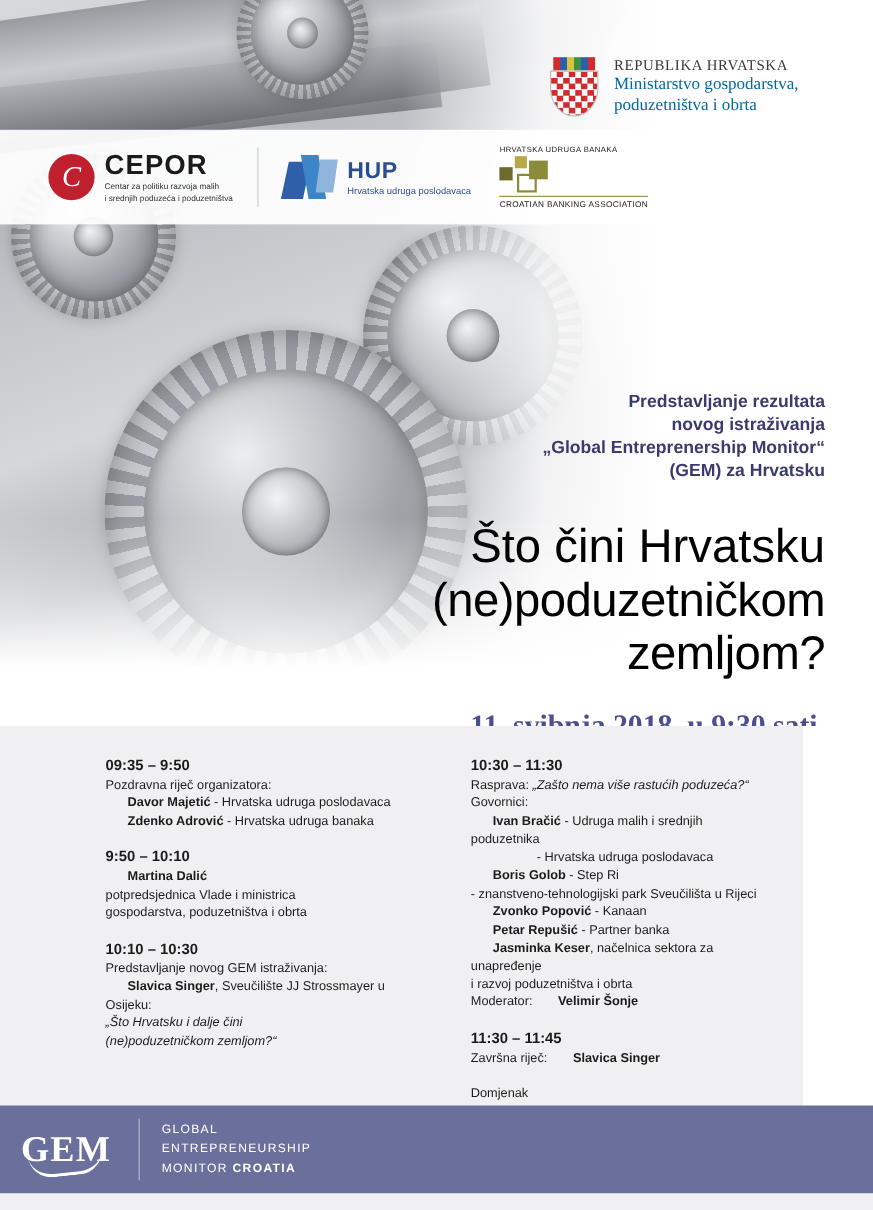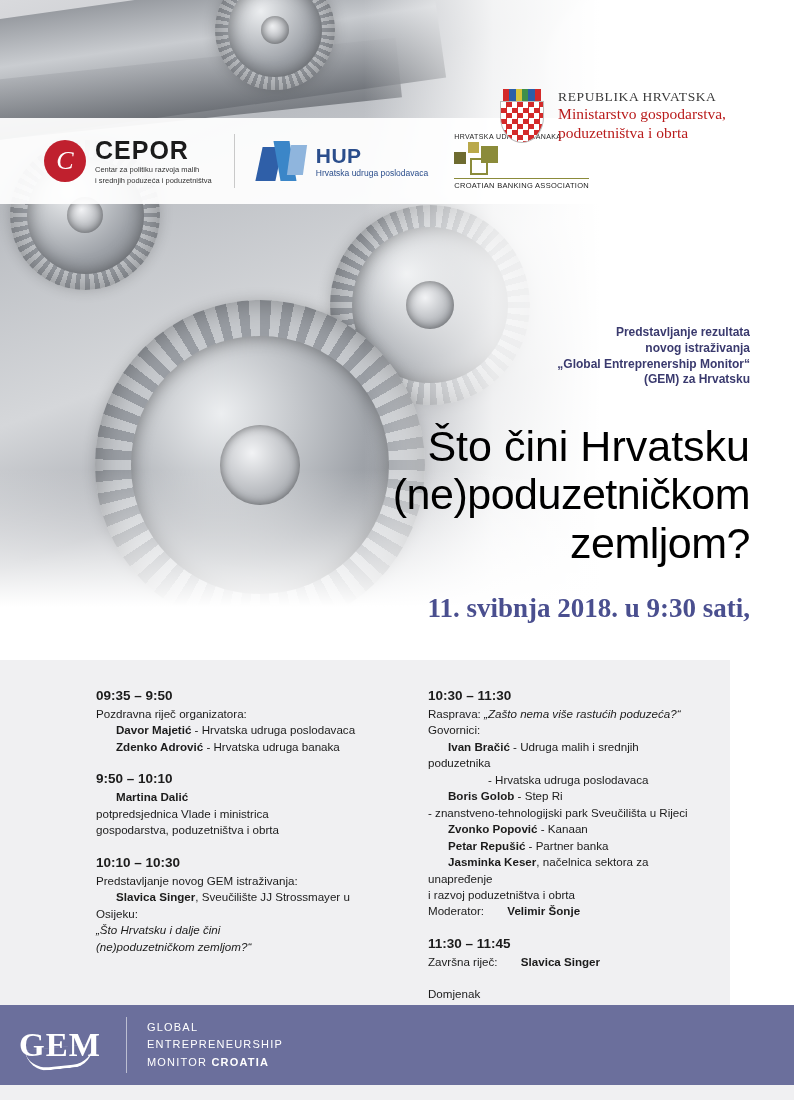--- a/index.html
+++ b/index.html
@@ -73,41 +73,40 @@
   .fade-bottom{
     position:absolute; left:0; bottom:0; width:794px; height:190px;
     background: linear-gradient(180deg, rgba(255,255,255,0), #ffffff 72%);
   }
 
   
   .ministry {
     position:absolute; right:68px; top:52px;
     display:flex; align-items:flex-start; gap:14px;
     z-index:6;
-    margin-top:37px;
   }
   .coat {
     width:44px; height:54px;
     position:relative;
   }
   .coat .shield{
     position:absolute; left:0; top:12px; width:44px; height:42px;
     background:
       repeating-conic-gradient(from 0deg, #d32a2a 0 25%, #ffffff 0 50%);
     background-size: 11px 11px;
     border-radius: 0 0 22px 22px / 0 0 26px 26px;
     border:1px solid #bbb;
   }
   .coat .crown{
     position:absolute; left:3px; top:0; width:38px; height:12px;
     background: linear-gradient(90deg,#d32a2a 0 16%, #2b5fa8 16% 33%, #d8c43a 33% 50%, #3f8f4a 50% 66%, #2b5fa8 66% 83%, #d32a2a 83% 100%);
   }
   .ministry-text { line-height:1.22; }
   .ministry-text .l1 { font-size:13.5px; letter-spacing:.6px; color:#3a3a3a; font-family:"Liberation Serif", serif;}
-  .ministry-text .l2, .ministry-text .l3 { font-size:15.5px; color:#b91c1c; font-family:"Liberation Serif", serif;}
+  .ministry-text .l2, .ministry-text .l3 { font-size:15.5px; color:#0369a1; font-family:"Liberation Serif", serif;}
 
   
   .logobar{
     position:absolute; left:0; top:118px; width:794px; height:86px;
     background: rgba(255,255,255,.93);
     display:flex; align-items:center;
     z-index:5;
   }
   .logo-cepor{ display:flex; align-items:center; gap:9px; margin-left:44px;}
   .cepor-mark{
@@ -139,22 +138,23 @@
   .hub-squares .s2{ left:14px; top:0; width:11px; height:11px; background:#b9a84a;}
   .hub-squares .s3{ left:27px; top:4px; width:17px; height:17px; background:#8b8b3a;}
   .hub-squares .s4{ left:16px; top:16px; width:18px; height:17px; border:2px solid #8b8b3a;}
   .hub-bot{ font-size:7.5px; color:#222; letter-spacing:.3px; border-top:1px solid #8b8b3a; padding-top:2px; margin-top:2px;}
 
   
   .titleblock{
     position:absolute; right:44px; top:325px; width:520px; text-align:right; z-index:7;
   }
   .kicker{
-    font-size:12px; font-weight:bold; color:#3a3a6e; line-height:1.32;
+    font-size:16px; font-weight:bold; color:#3a3a6e; line-height:1.32;
     font-family:"Liberation Sans", sans-serif;
+    margin-top:30px;
   }
   .maintitle{
     margin-top:34px;
     font-size:43px; color:#000000; line-height:1.12; font-weight:normal;
     font-family:"Liberation Sans", sans-serif;
   }
   .maintitle .l2{ letter-spacing:-0.5px; }
   .datetime{
     margin-top:26px; font-size:27px; color:#4a4f8f; font-weight:bold;
     font-family:"Liberation Serif", serif;

